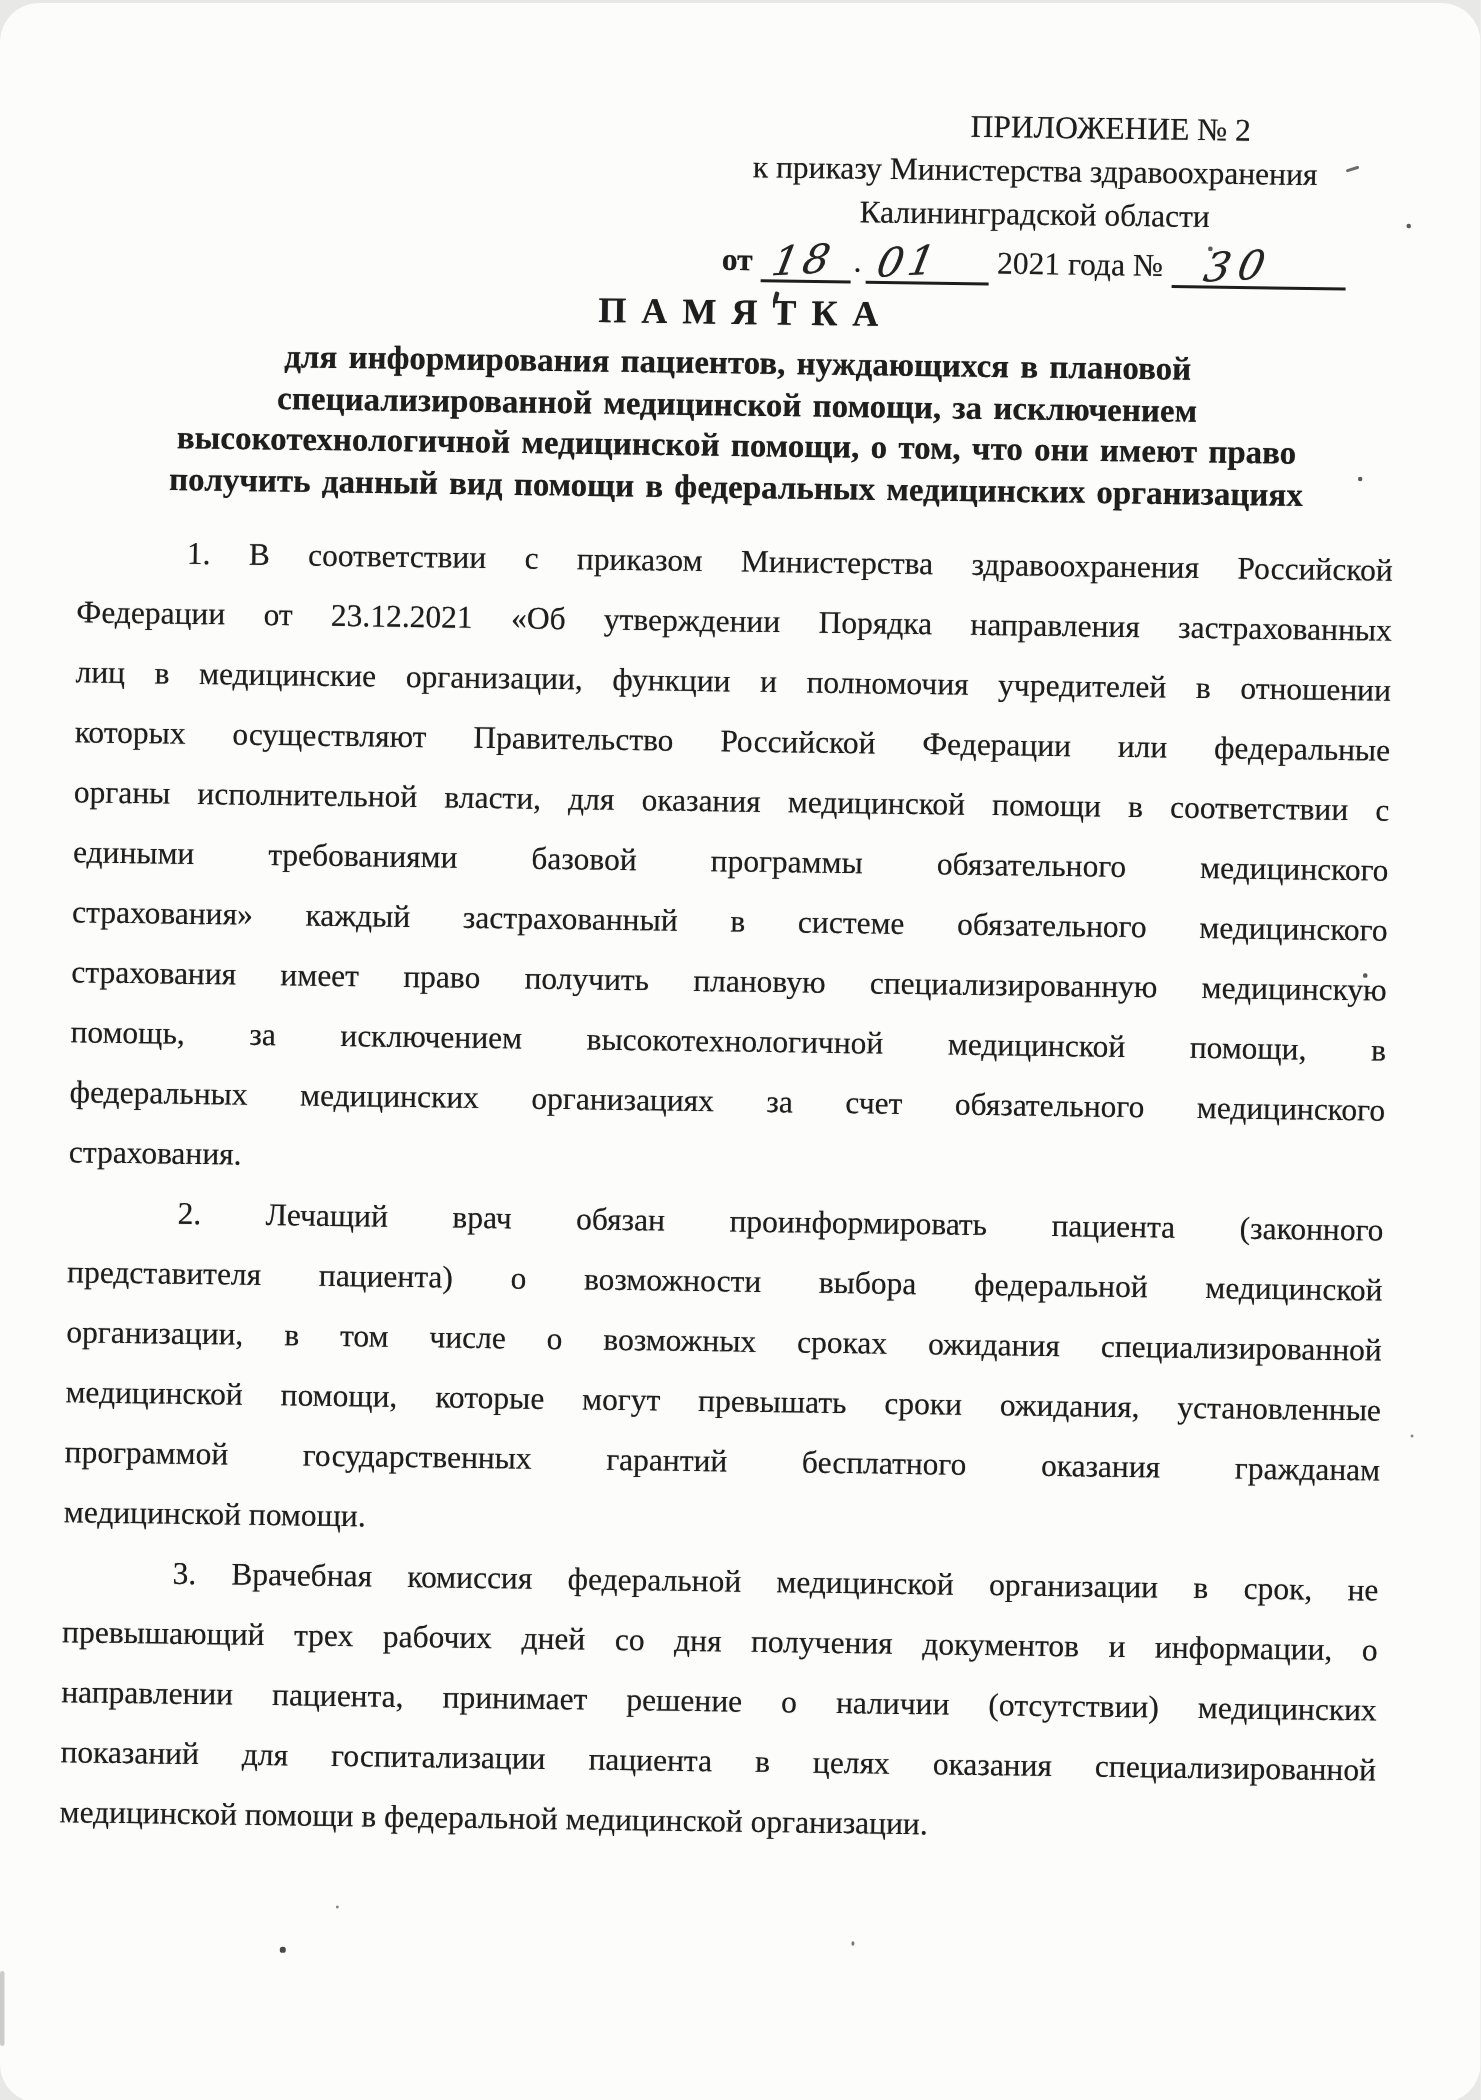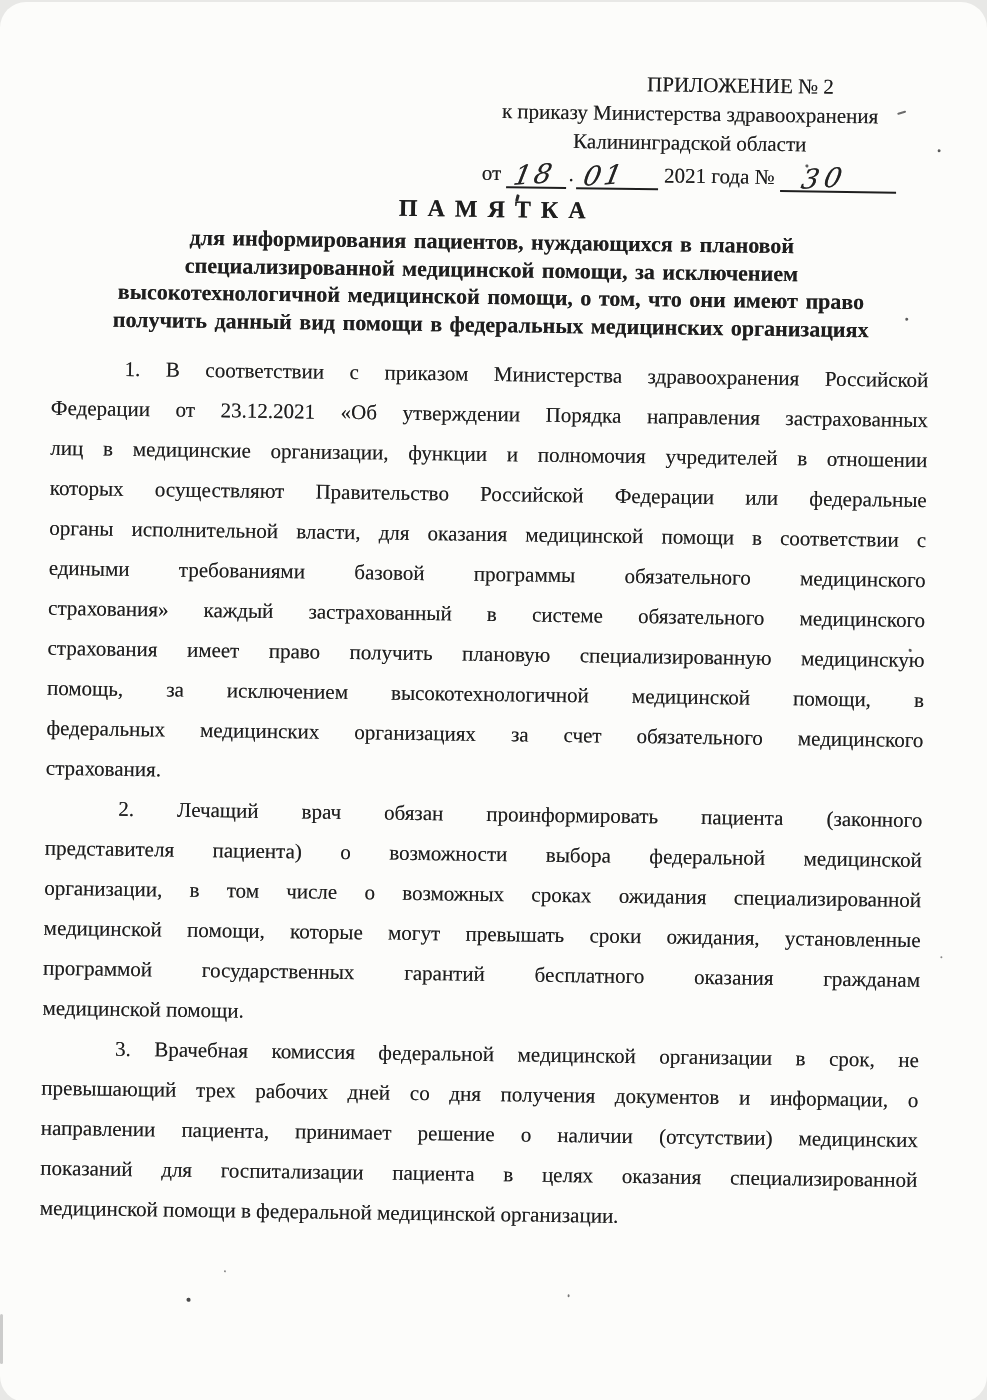--- a/index.html
+++ b/index.html
@@ -21,21 +21,21 @@
   .date-line { margin-top:1px; display:flex; justify-content:center; align-items:flex-end; height:32px; }
   .blank { display:inline-block; border-bottom:2px solid #1e1e1e; position:relative; height:26px; }
   .blank.day   { width:60px; }
   .blank.month { width:82px; }
   .blank.num   { width:116px; margin-left:4px; }
   .hand { position:absolute; left:8px; bottom:-2px; display:inline-block;
     font-style:italic; font-size:27px; letter-spacing:3px; color:#242424;
     transform:skewX(-14deg) rotate(-4deg); font-family:"DejaVu Serif",serif; }
   .blank.num .hand { left:22px; letter-spacing:5px; }
   .date-sep { width:10px; display:inline-block; text-align:center; }
-  .date-prefix { margin-right:5px; }
+  .date-prefix { margin-right:5px;font-weight:bold; }
   .date-year { margin-left:6px; margin-right:2px; }
   
   .doc-title { position:absolute; top:194px; left:0; width:987px; text-align:center;
     font-size:24px; font-weight:bold; letter-spacing:10px; padding-left:10px; box-sizing:border-box;
     text-shadow:0 0 0.5px rgba(20,20,20,.65); }
   .title-accent { position:absolute; left:517px; top:192px; width:2.5px; height:7px;
     background:#2a2a2a; transform:rotate(14deg); border-radius:1px; }
   .subtitle { position:absolute; top:226px; left:40px; width:907px; text-align:center;
     font-size:22px; font-weight:bold; line-height:27.6px; word-spacing:2px;
     text-shadow:0 0 0.5px rgba(20,20,20,.65); }

